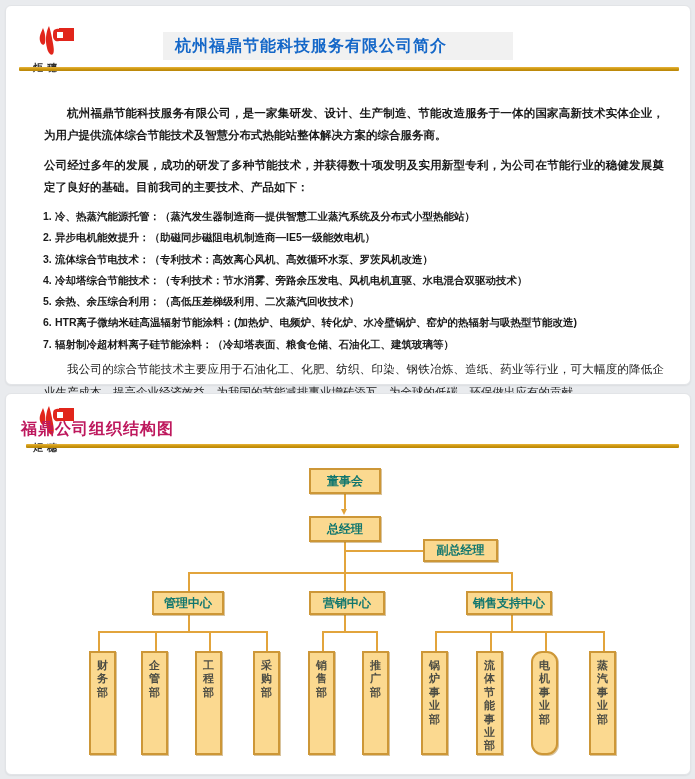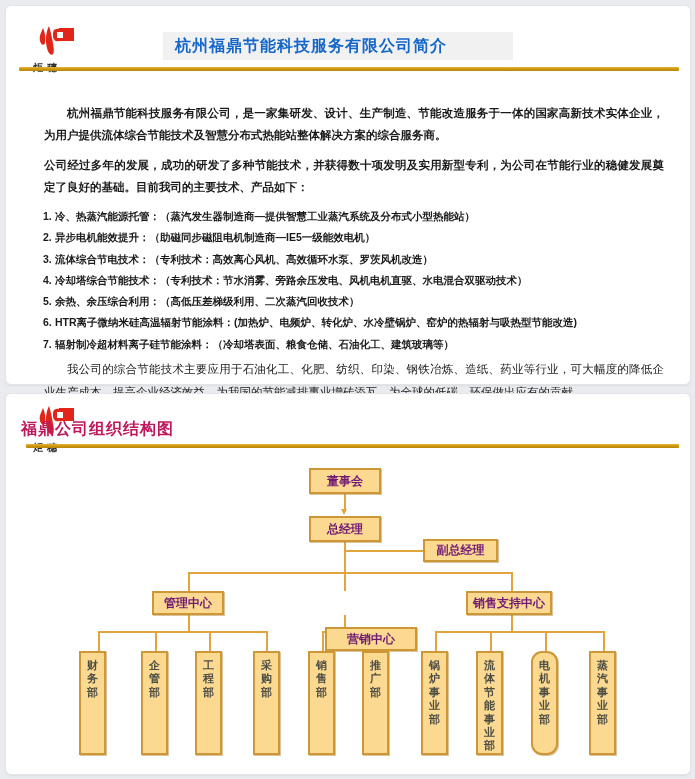--- a/index.html
+++ b/index.html
@@ -73,21 +73,21 @@
 
   
   .chart{position:absolute;left:0;top:0;width:100%;height:100%;}
   .node{
     position:absolute;
     background:#fbd990;
     border:2px solid #cd9737;
     box-shadow:1px 1px 0 rgba(171,124,40,.45);
     box-sizing:border-box;
     display:flex;align-items:center;justify-content:center;
-    color:#701a75;font-size:12px;font-weight:bold;
+    color:#0f766e;font-size:12px;font-weight:bold;
   }
   .vnode{
     position:absolute;width:27px;height:104px;
     background:#fbd990;border:2px solid #cd9737;
     box-shadow:1px 1px 0 rgba(171,124,40,.45);
     box-sizing:border-box;
     color:#4d4d44;font-size:11px;font-weight:bold;
     display:flex;justify-content:center;padding-top:6px;
   }
   .vnode .vtxt{
@@ -208,24 +208,24 @@
     <div class="vl" style="left:429px;top:237px;height:20px;"></div>
     <div class="vl" style="left:484px;top:237px;height:20px;"></div>
     <div class="vl" style="left:539px;top:237px;height:20px;"></div>
     <div class="vl" style="left:597px;top:237px;height:20px;"></div>
 
     <div class="node" style="left:303px;top:74px;width:72px;height:26px;">董事会</div>
     <div class="node" style="left:303px;top:122px;width:72px;height:26px;">总经理</div>
     <div class="node" style="left:417px;top:145px;width:75px;height:23px;text-align:center;">副总经理</div>
 
     <div class="node" style="left:146px;top:197px;width:72px;height:24px;">管理中心</div>
-    <div class="node" style="left:319px;top:197px;width:92px;height:24px;margin-top:36px;">营销中心</div>
+    <div class="node" style="left:303px;top:197px;width:76px;height:24px;">营销中心</div>
     <div class="node" style="left:460px;top:197px;width:86px;height:24px;">销售支持中心</div>
 
-    <div class="vnode" style="left:73px;top:257px;">
+    <div class="vnode" style="left:83px;top:257px;">
       <div class="vtxt">财务部</div>
       </div>
     <div class="vnode" style="left:135px;top:257px;">
       <div class="vtxt">企管部</div>
       </div>
     <div class="vnode" style="left:189px;top:257px;">
       <div class="vtxt">工程部</div>
       </div>
     <div class="vnode" style="left:247px;top:257px;">
       <div class="vtxt">采购部</div>

